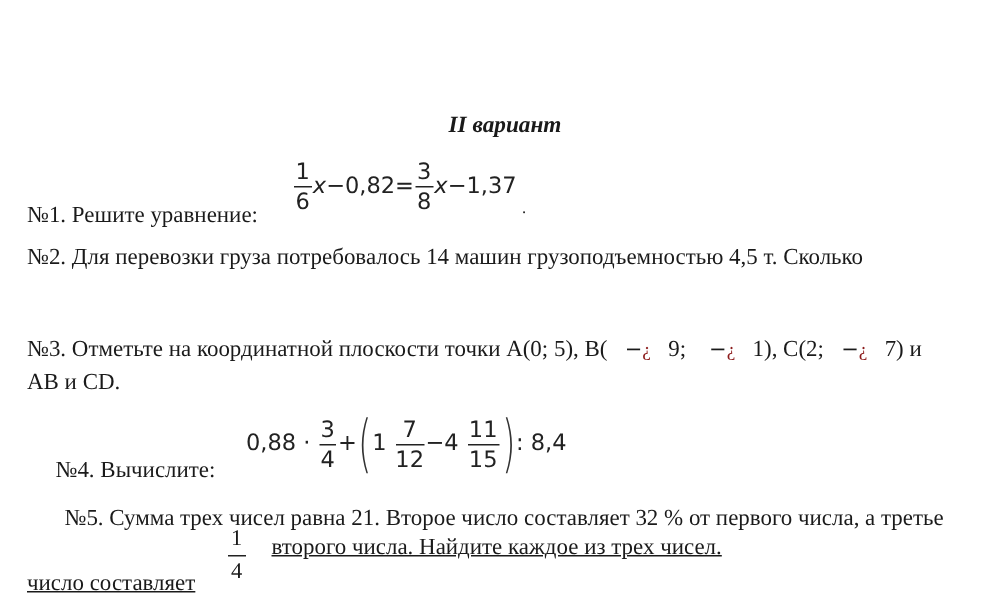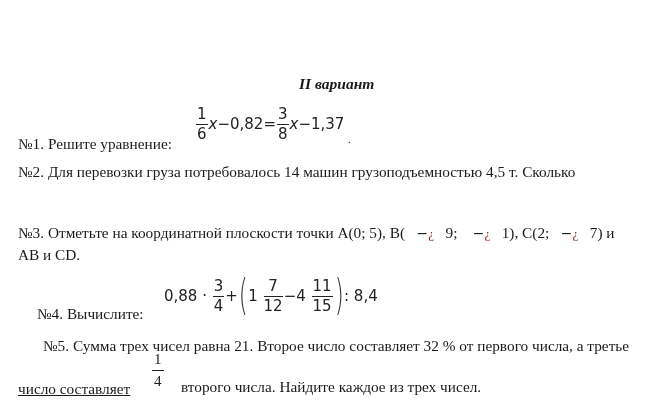--- a/index.html
+++ b/index.html
@@ -58,15 +58,15 @@
 
   <div class="abs" style="left:18px; top:337px;margin-left:25px;">
     <span>№5.</span>
     <span>Сумма трех чисел равна 21. Второе число составляет 32 % от первого числа, а третье</span>
   </div>
   <div class="abs" style="left:18px; top:380px;text-decoration:underline;">число составляет</div>
   <div class="abs" style="left:152px; top:352px; text-align:center; font-size:15px; line-height:1;">
     <div style="padding:0 2px 3px; border-bottom:1.5px solid #222;">1</div>
     <div style="padding-top:3px;">4</div>
   </div>
-  <div class="abs" style="left:181px; top:378px;">второго числа. Найдите каждое из трех чисел.</div>
+  <div class="abs" style="left:181px; top:356px;text-decoration:underline;">второго числа. Найдите каждое из трех чисел.</div>
 
 </div>
 
 </body></html>

